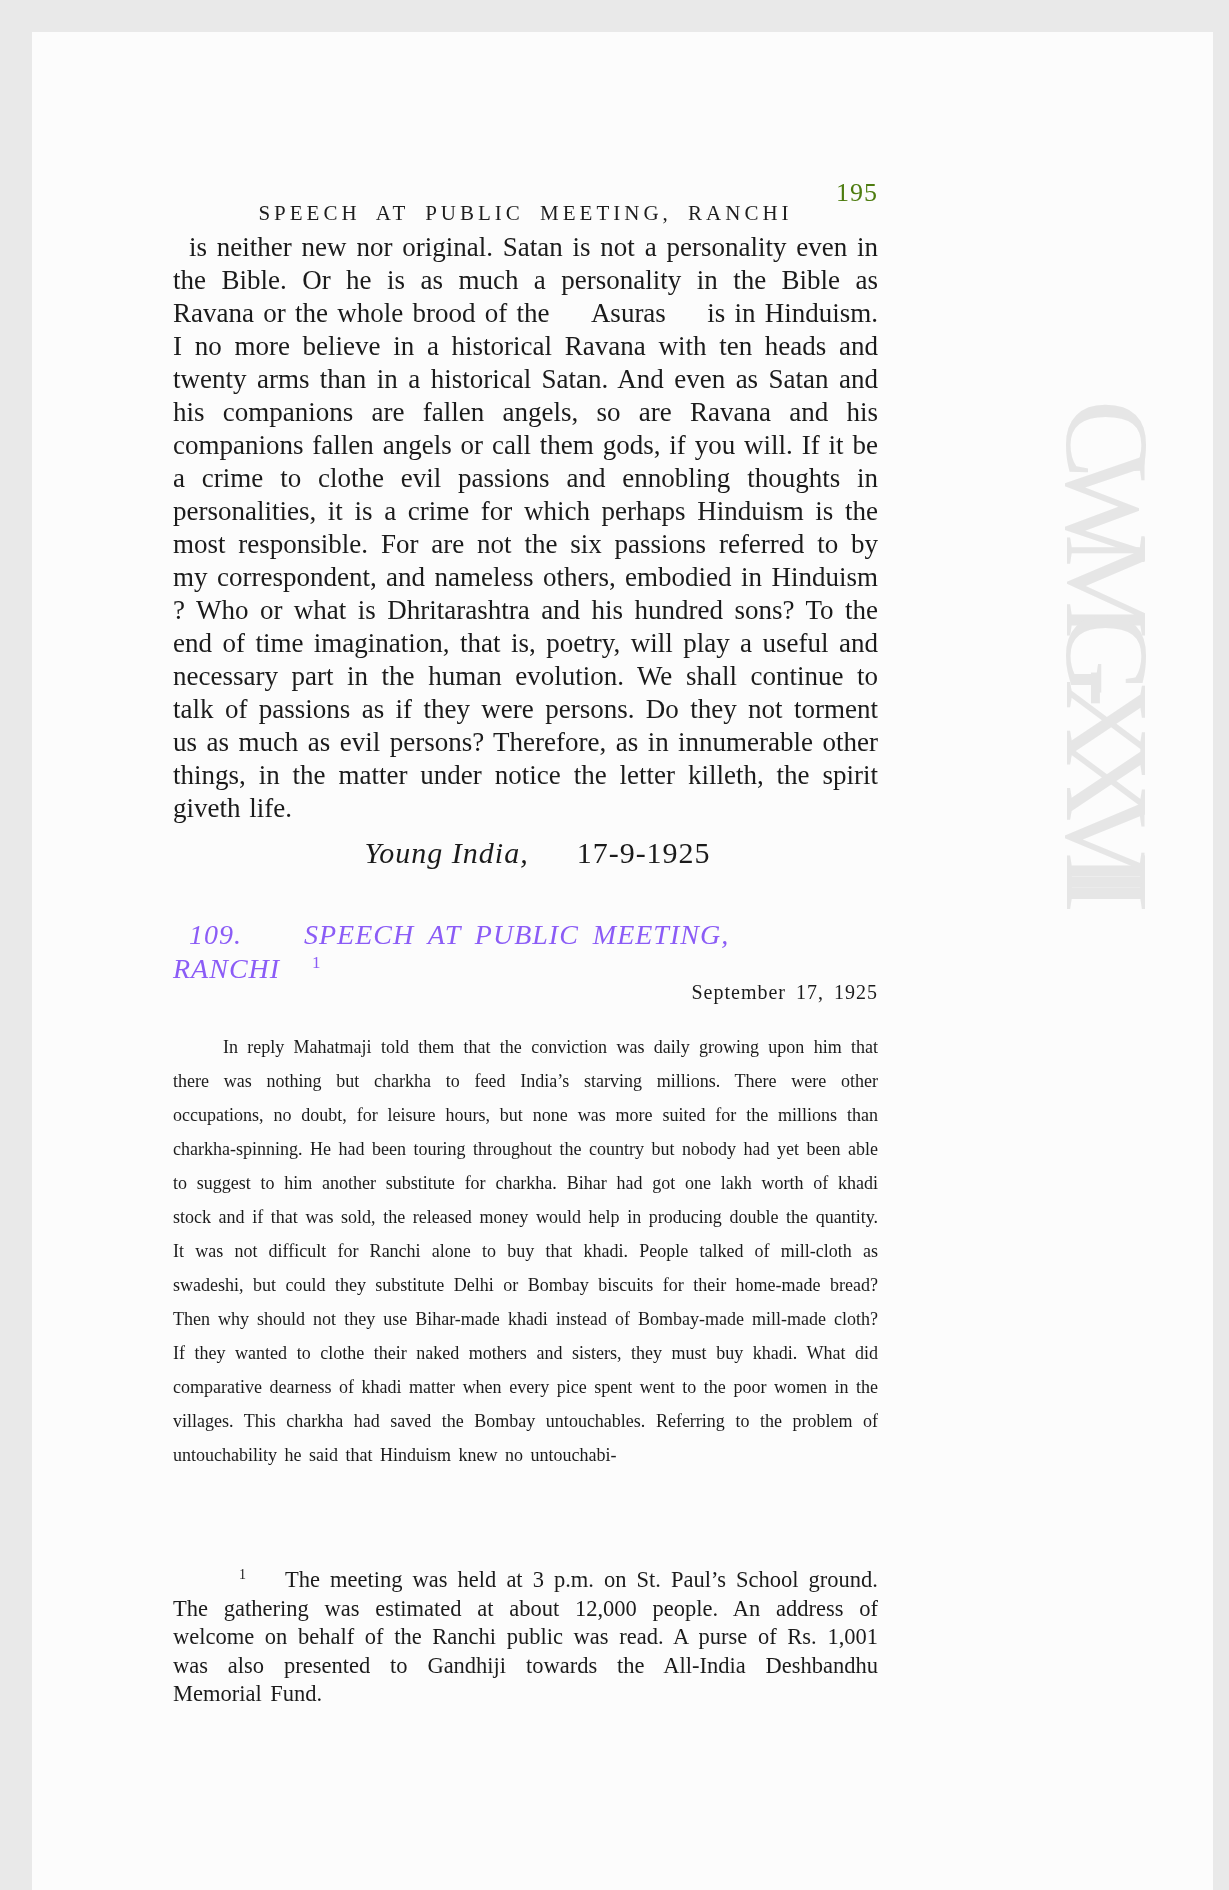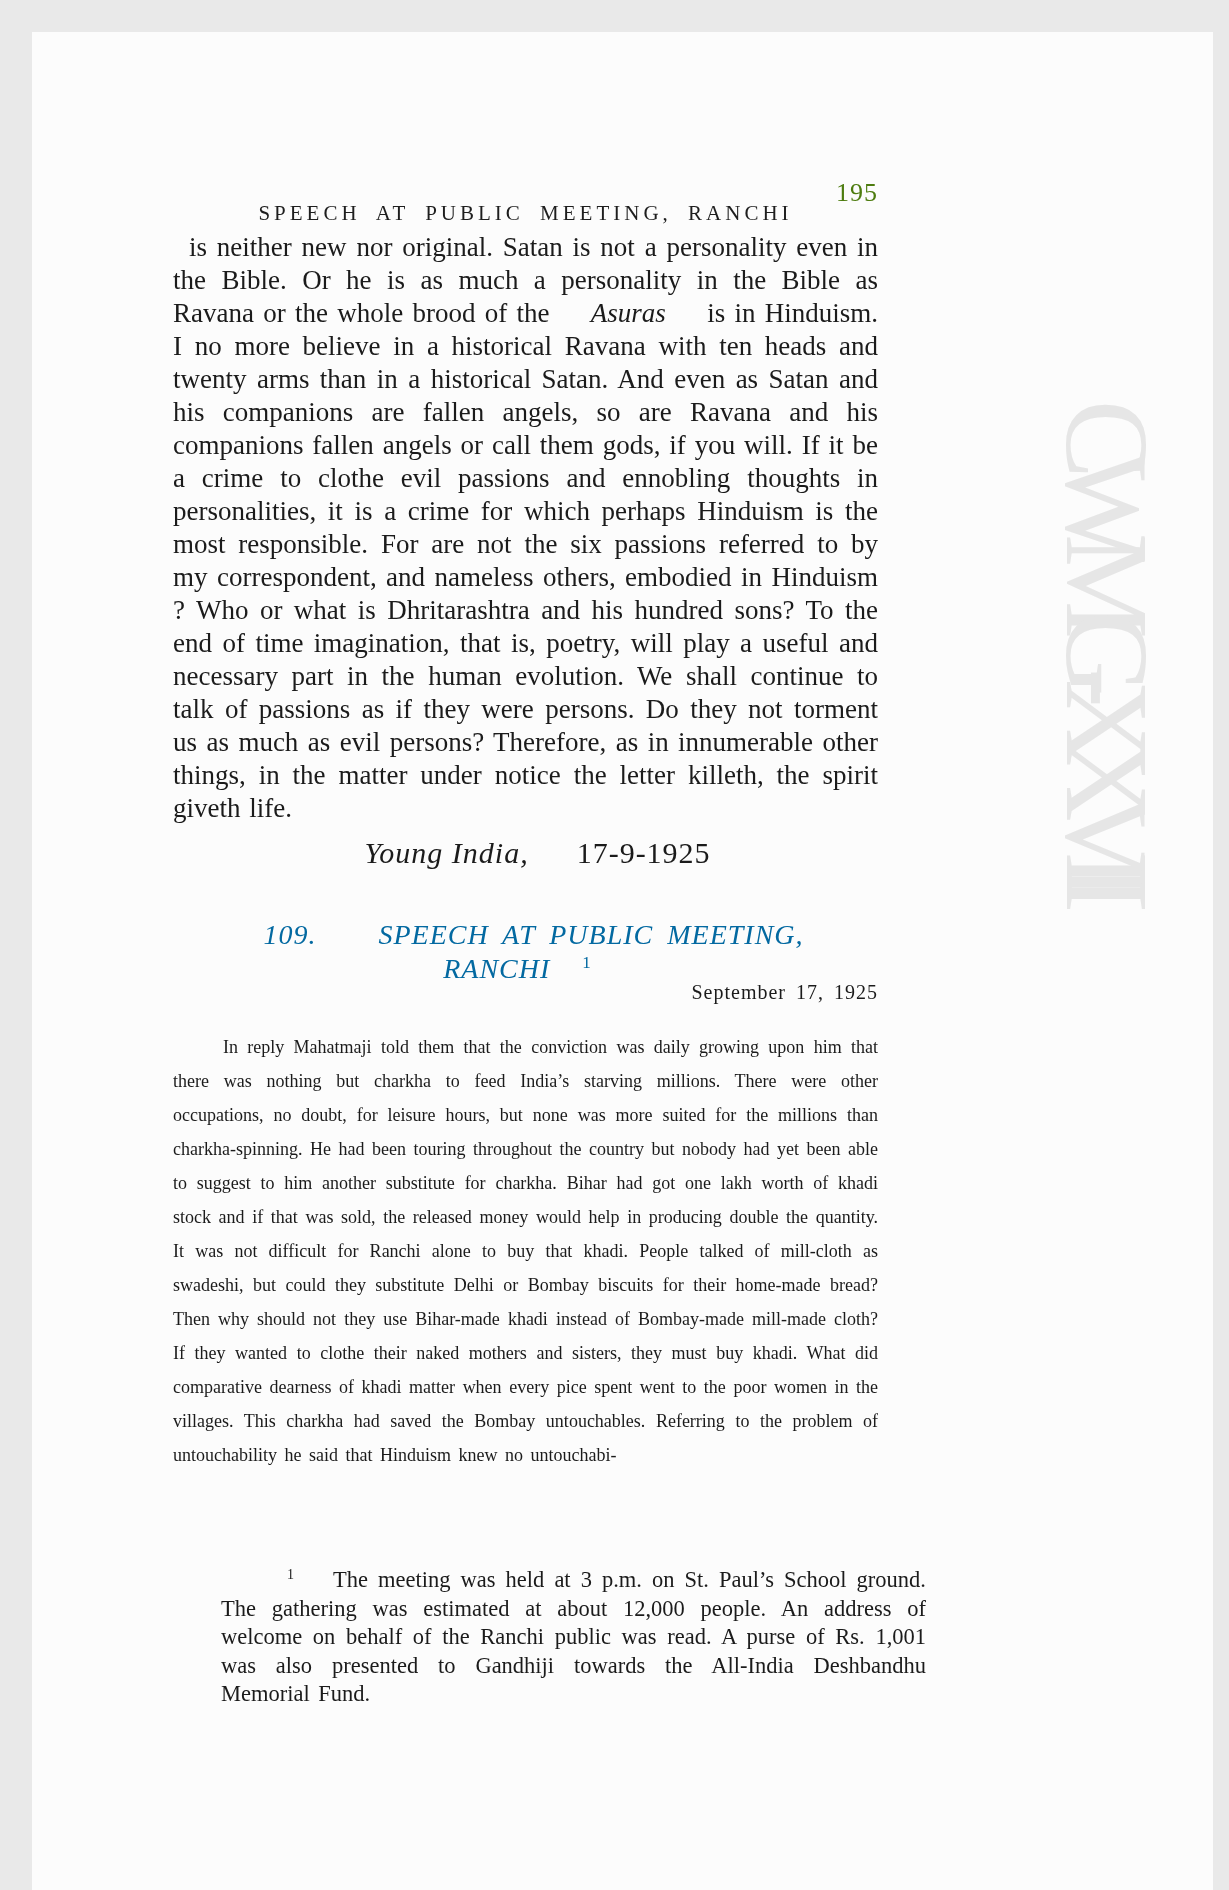--- a/index.html
+++ b/index.html
@@ -51,42 +51,41 @@
     color: #4d7c0f;
   }
   
   .para-main {
     top: 183px;
     font-size: 27px;
     line-height: 33px;
     text-align: justify;
     word-spacing: 2px;
   }
-  .para-main .ital { font-style: italic; }
+  .para-main .ital { }
   
   .source-line {
     top: 789px;
     font-size: 30px;
     line-height: 32px;
     padding-left: 40px;
     text-align: center;
   }
   .source-title { font-style: italic; letter-spacing: 1px; }
   .source-date { margin-left: 16px; letter-spacing: 1px; }
   
   .article-heading {
     top: 870px;
-    text-align: center;
     font-style: italic;
     font-weight: normal;
     font-size: 28px;
     line-height: 34px;
     letter-spacing: 1px;
     word-spacing: 6px;
-    color: #0369a1;
+    color: #8b5cf6;
   }
   .article-number { margin-right: 30px; }
   .article-heading sup { font-size: 17px; font-style: normal; vertical-align: super; line-height: 0; }
   
   .dateline {
     top: 928px;
     text-align: right;
     font-size: 20px;
     line-height: 32px;
     letter-spacing: 1px;
@@ -102,21 +101,20 @@
     word-spacing: 3px;
   }
   
   .footnote {
     top: 1518px;
     font-size: 22.5px;
     line-height: 28.5px;
     text-align: justify;
     text-indent: 50px;
     word-spacing: 3px;
-    margin-left: 48px;
   }
   .footnote sup { font-size: 14px; vertical-align: super; line-height: 0; margin-right: 7px; }
 </style>
 </head>
 <body>
 
 <div class="page">
 
   <div class="watermark">CWMG-XXVIII</div>
 

